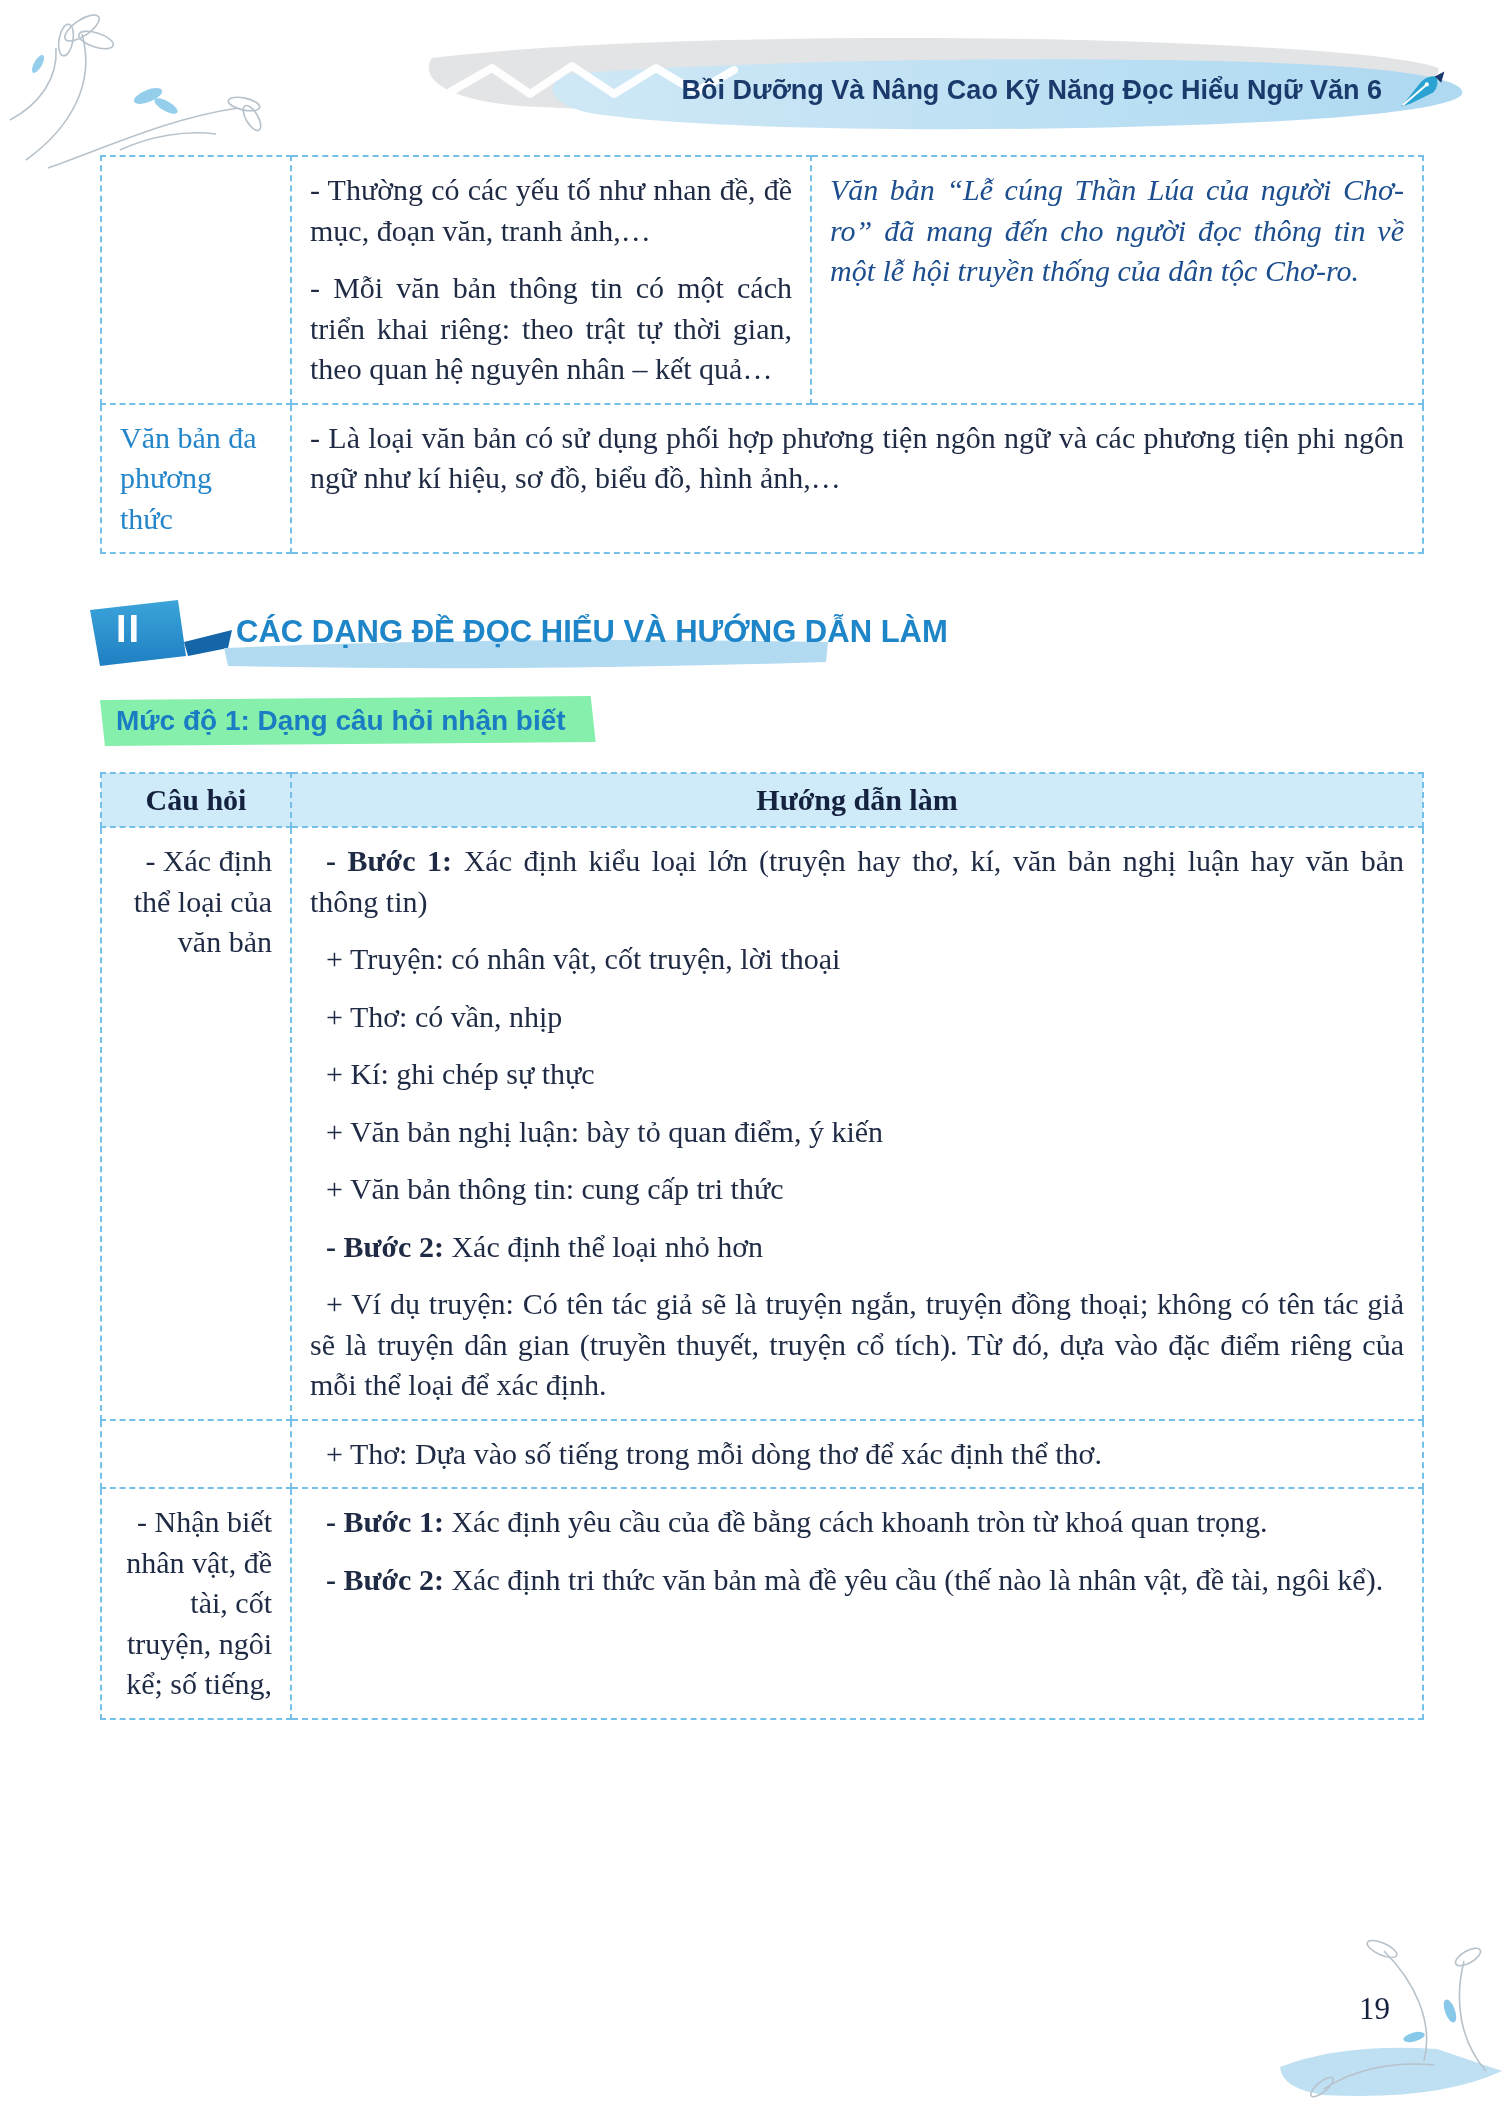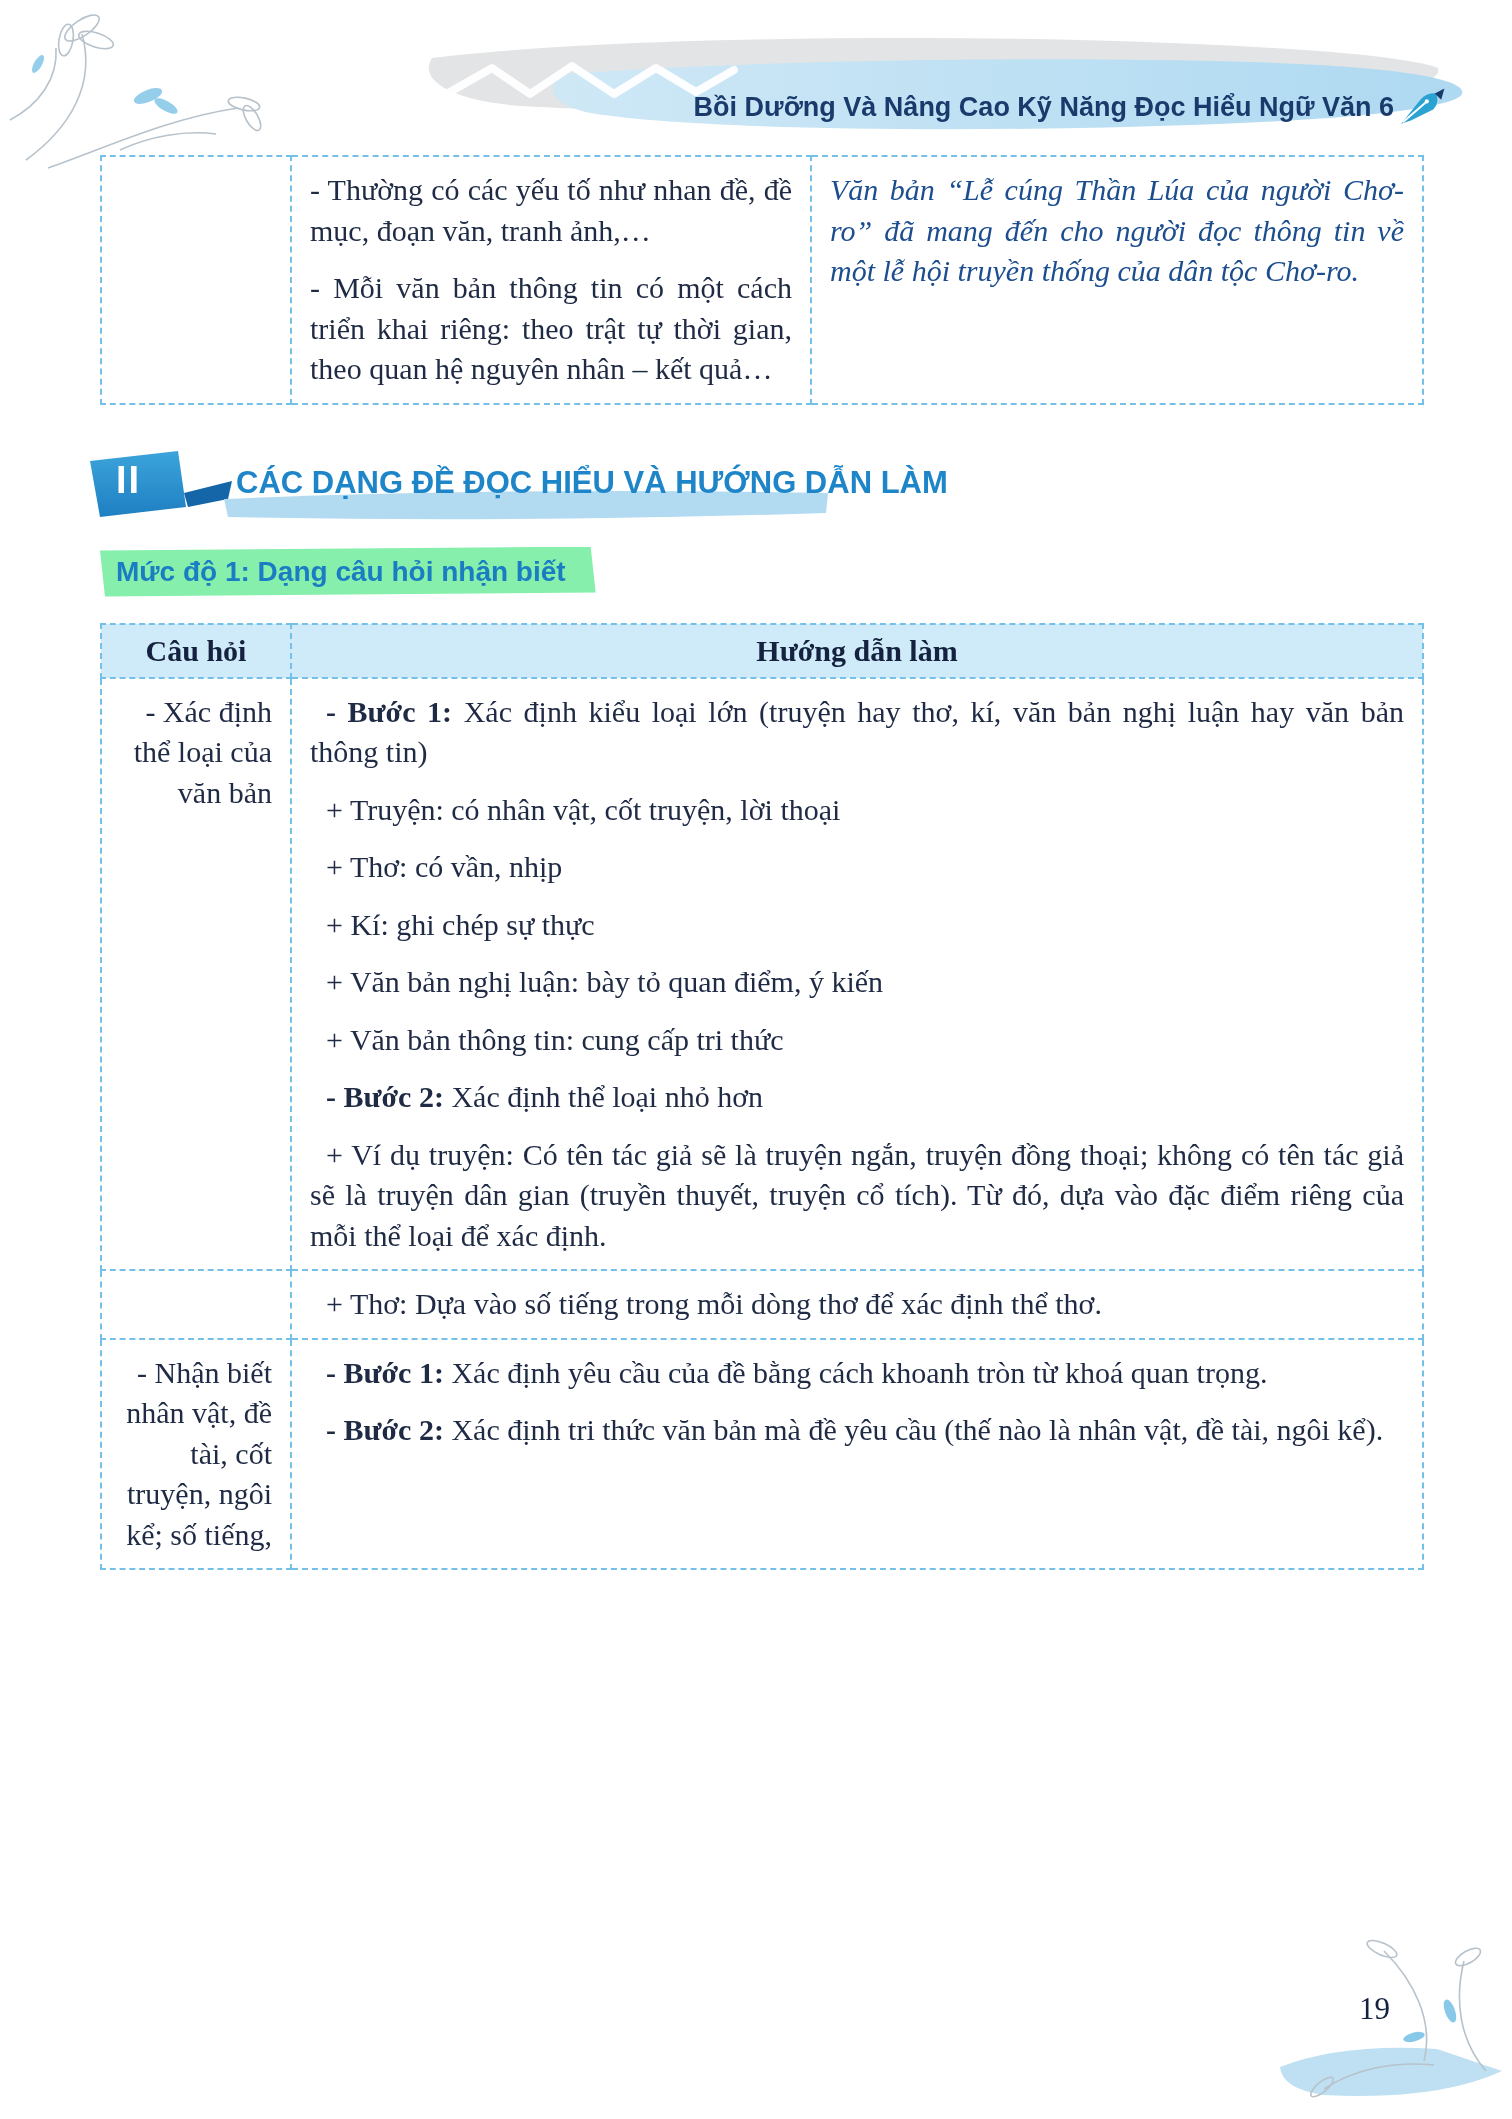--- a/index.html
+++ b/index.html
@@ -9,22 +9,22 @@
     background: #ffffff;
     overflow: hidden;
     font-family: "Liberation Serif", "DejaVu Serif", serif;
     color: #1f2a44;
   }
 
   
   .top-deco { position: absolute; top: 0; left: 0; width: 1512px; height: 210px; }
 
   .page-header {
-    position: absolute; top: 87px; right: 66px;
-    display: flex; align-items: center; gap: 4px; z-index: 5;
+    position: absolute; top: 70px; right: 66px;
+    display: flex; align-items: center; gap: 16px; z-index: 5;
   }
   .page-header .title-text {
     font-family: "Liberation Sans", "DejaVu Sans", sans-serif;
     font-weight: bold; font-size: 27px; color: #1a3a6c; white-space: nowrap;
   }
   .pen-icon { width: 48px; height: 40px; }
 
   
   .content { position: absolute; top: 155px; left: 100px; right: 88px; }
 
@@ -134,20 +134,26 @@
         <tr>
       <td></td>
       <td>
         <p class="cellp">- Thường có các yếu tố như nhan đề, đề mục, đoạn văn, tranh ảnh,…</p>
         <p class="cellp">- Mỗi văn bản thông tin có một cách triển khai riêng: theo trật tự thời gian, theo quan hệ nguyên nhân – kết quả…</p>
       </td>
       <td>
         <p class="cellp example">Văn bản “Lễ cúng Thần Lúa của người Chơ-ro” đã mang đến cho người đọc thông tin về một lễ hội truyền thống của dân tộc Chơ-ro.</p>
       </td>
     </tr>
+    <tr>
+      <td class="term-blue">Văn bản đa phương thức</td>
+      <td colspan="2">
+        <p class="cellp">- Là loại văn bản có sử dụng phối hợp phương tiện ngôn ngữ và các phương tiện phi ngôn ngữ như kí hiệu, sơ đồ, biểu đồ, hình ảnh,…</p>
+      </td>
+    </tr>
   </tbody>
     </table>
 
   
   <div class="section-heading">
     <svg class="sh-deco" viewBox="0 0 900 76" aria-hidden="true">
       <defs>
         <linearGradient id="gbadge" x1="0" y1="0" x2="0" y2="1">
           <stop offset="0" stop-color="#3ba4da"></stop>
           <stop offset="1" stop-color="#1f7fc2"></stop>

